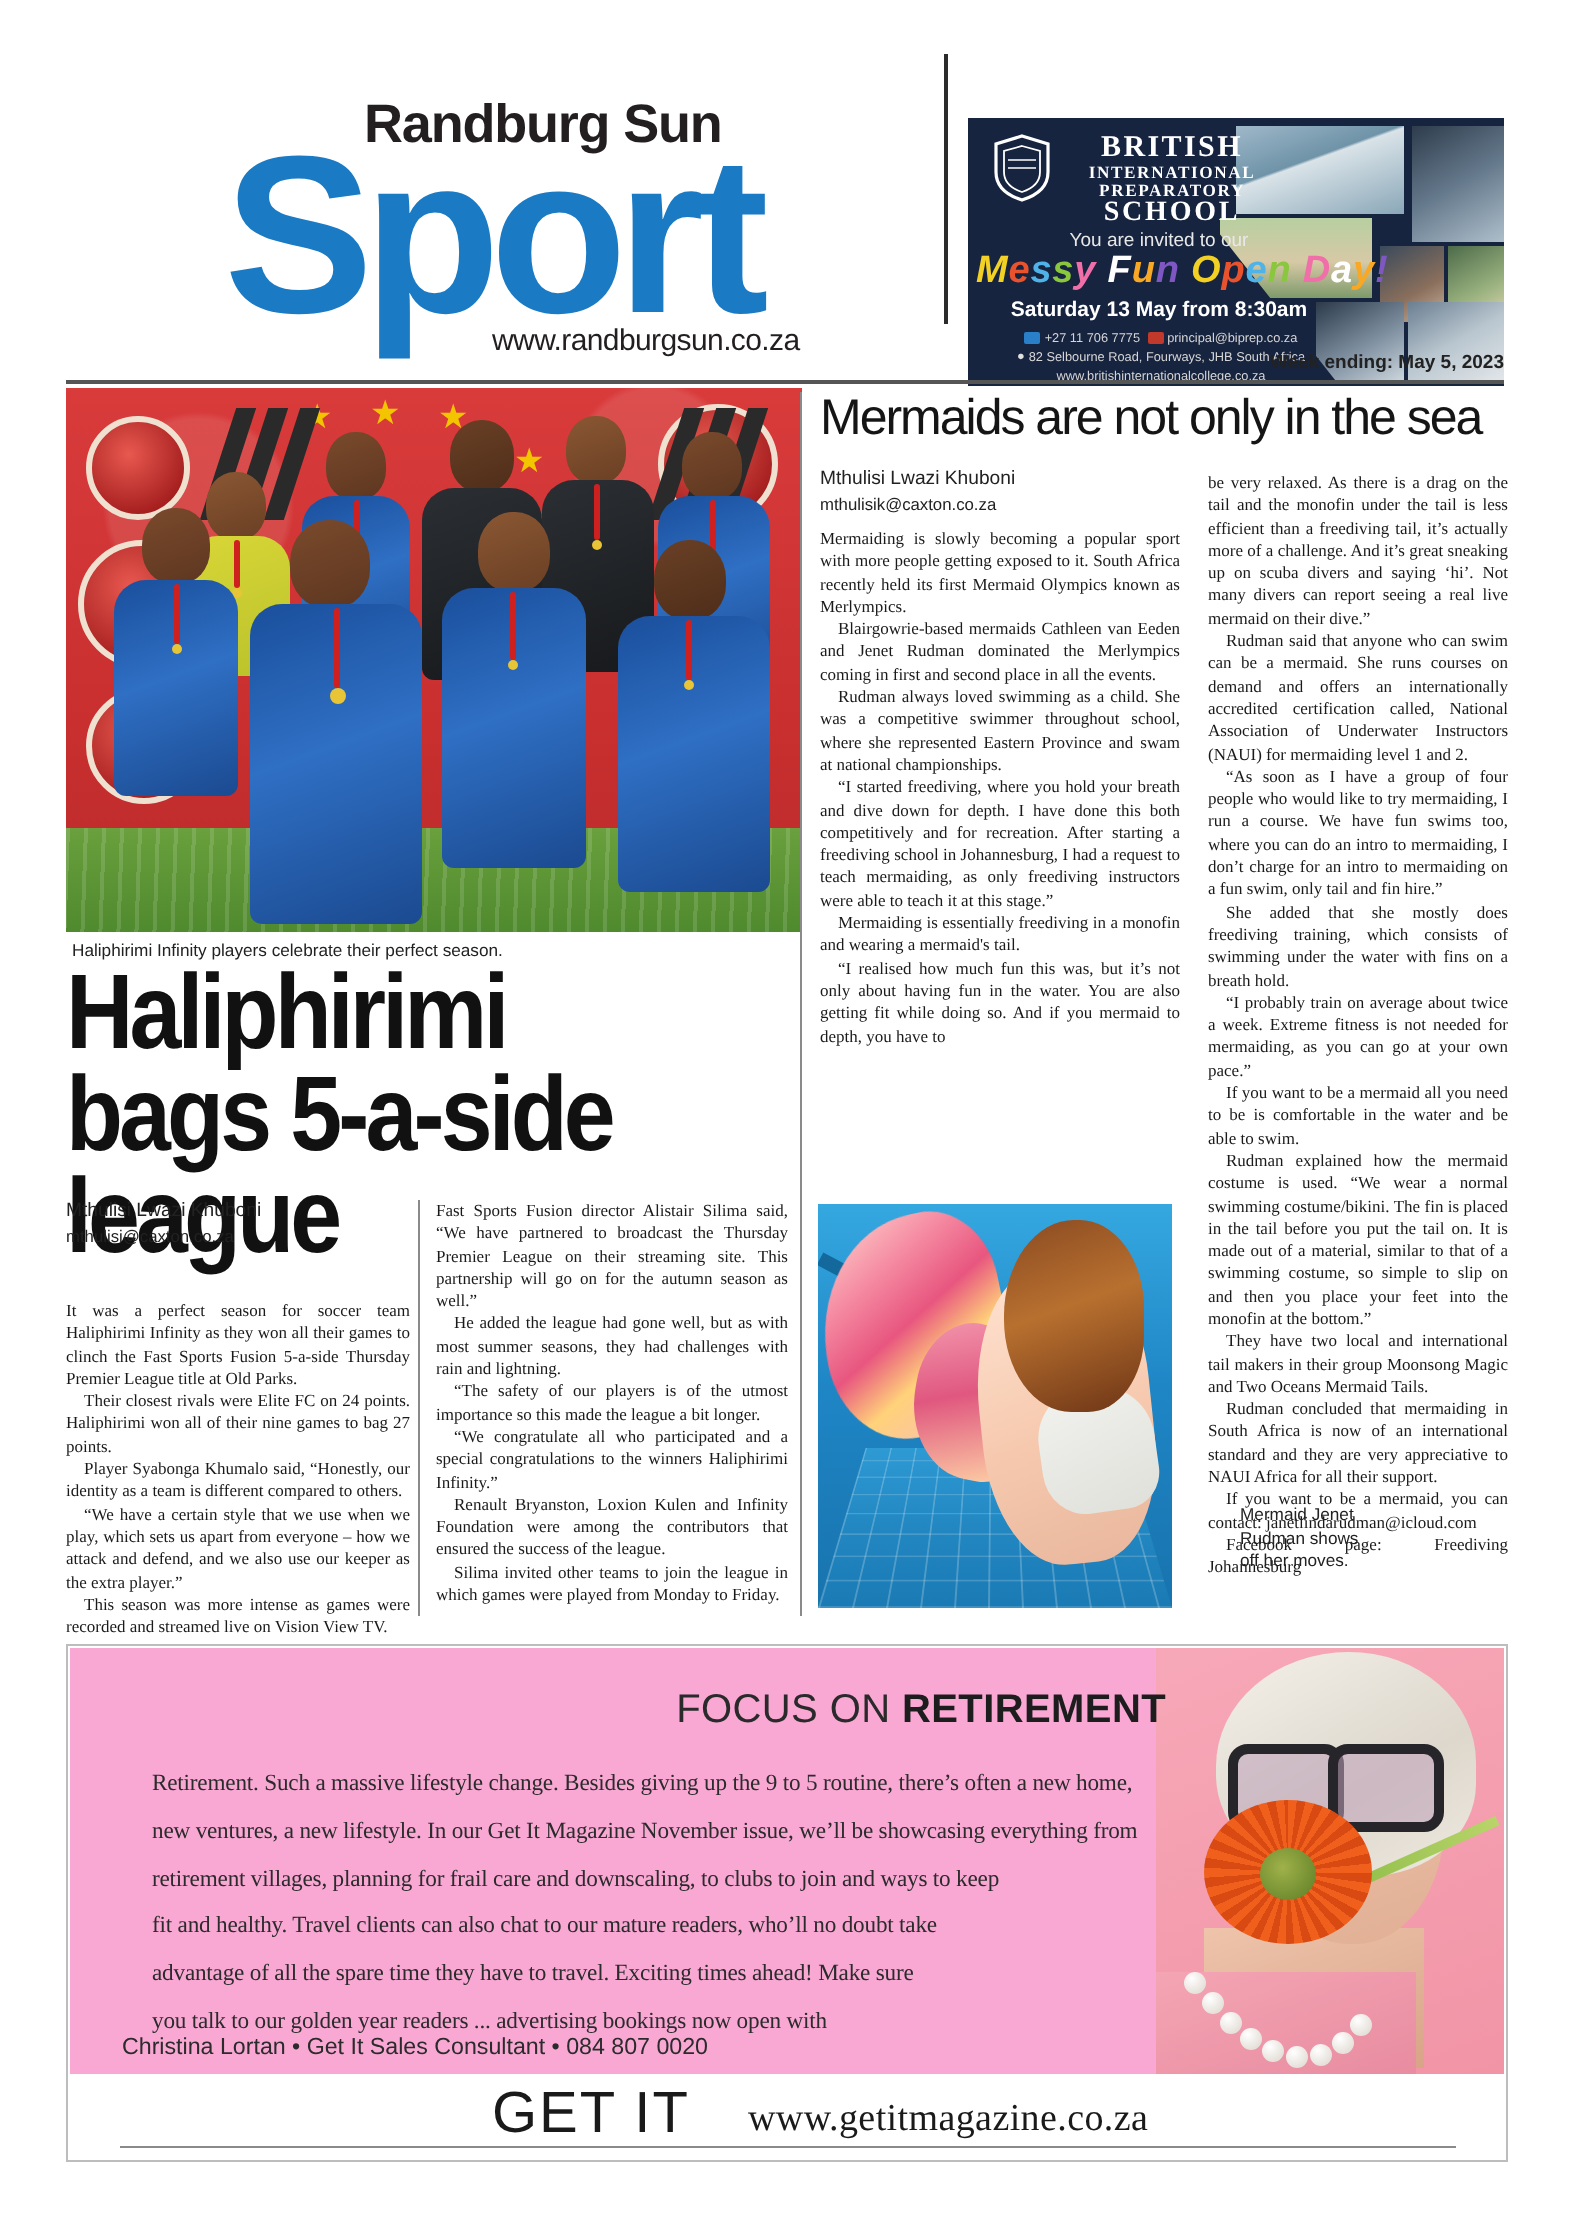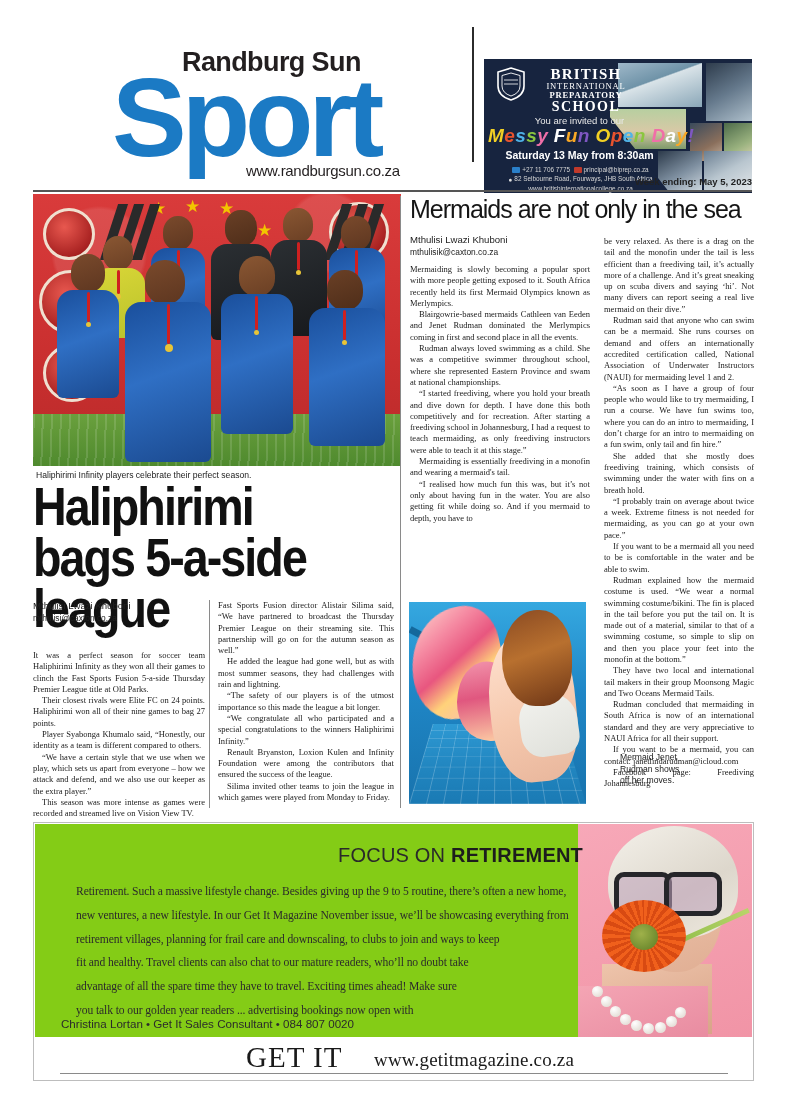--- a/index.html
+++ b/index.html
@@ -60,21 +60,21 @@
   }
   .sa-crest{
     position:absolute;left:12px;top:8px;width:30px;height:34px;
   }
   .sa-title{
     position:absolute;left:47px;top:8px;width:110px;
     text-align:center;color:#fff;font-family:"Liberation Serif", serif;
     line-height:1.02;
   }
   .sa-title .l1{font-size:15px;letter-spacing:1.2px;font-weight:bold;}
-  .sa-title .l2{font-size:8.6px;letter-spacing:0.8px;font-weight:normal;}
+  .sa-title .l2{font-size:8.6px;letter-spacing:0.8px;font-weight:bold;}
   .sa-title .l3{font-size:8.6px;letter-spacing:0.8px;font-weight:bold;}
   .sa-title .l4{font-size:14px;letter-spacing:1.4px;font-weight:bold;}
   .sa-invite{
     position:absolute;left:8px;top:56px;width:175px;text-align:center;
     color:#e8e8e8;font-family:"Liberation Sans", sans-serif;font-size:9.5px;
   }
   .sa-messy{
     position:absolute;left:4px;top:66px;width:185px;text-align:center;
     font-family:"Liberation Sans", sans-serif;font-weight:bold;font-style:italic;
     font-size:19px;letter-spacing:0.4px;white-space:nowrap;
@@ -199,21 +199,21 @@
   .mp-suit{position:absolute;right:8px;top:92px;width:58px;height:62px;
     background:linear-gradient(160deg,#f2f2ee 0%,#dfe0da 100%);
     border-radius:40% 44% 30% 36%;transform:rotate(-8deg);}
   .cap-merm{left:620px;top:752px;width:70px;line-height:1.35;}
 
   
   .getitad{
     position:absolute;left:33px;top:822px;width:719px;height:257px;
     border:1px solid #bdbdbd;background:#fff;
   }
-  .ga-pink{position:absolute;left:1px;top:1px;width:717px;height:213px;background:#84cc16;overflow:hidden;}
+  .ga-pink{position:absolute;left:1px;top:1px;width:717px;height:213px;background:#f9a8d4;overflow:hidden;}
   .ga-photo{position:absolute;right:0;top:0;width:174px;height:213px;overflow:hidden;background:#f4a0ae;}
   .gp-bg{position:absolute;inset:0;background:linear-gradient(160deg,#f7a8b8 0%,#f194a6 100%);}
   .gp-hair{position:absolute;left:30px;top:2px;width:130px;height:112px;
     background:linear-gradient(150deg,#f4f1ea 0%,#ddd7cc 60%,#efeae0 100%);
     border-radius:52% 50% 42% 46%;}
   .gp-face{position:absolute;left:52px;top:24px;width:92px;height:124px;
     background:linear-gradient(160deg,#f2cbb4 0%,#e0ae93 100%);border-radius:44% 44% 48% 48%;}
   .gp-glass{position:absolute;left:36px;top:48px;width:108px;height:36px;}
   .gp-glass .lens{position:absolute;top:0;width:48px;height:34px;border:5px solid #26262a;
     border-radius:10px;background:rgba(190,160,185,.55);}
@@ -244,21 +244,21 @@
     font-family:Liberation Serif, serif;font-size:11.6px;color:#2b2b2b;
     line-height:2.05;letter-spacing:-0.1px;
   }
   .ga-contact{
     position:absolute;left:26px;top:193px;width:520px;
     font-family:"Liberation Sans", sans-serif;font-size:11.6px;color:#2b2b2b;
   }
   .ga-foot{position:absolute;left:1px;top:214px;width:717px;height:42px;background:#fff;}
   .ga-getit{
     position:absolute;left:212px;top:218px;
-    font-family:Liberation Serif, serif;font-size:29px;color:#1a1a1a;letter-spacing:1px;
+    font-family:Liberation Sans, sans-serif;font-size:29px;color:#1a1a1a;letter-spacing:1px;
   }
   .ga-url{
     position:absolute;left:340px;top:226px;
     font-family:"Liberation Serif", serif;font-size:19px;color:#1a1a1a;letter-spacing:.2px;
   }
   .ga-rule{position:absolute;left:26px;top:250px;width:668px;height:1px;background:#8a8a8a;}
 </style>
 </head>
 <body>
 

